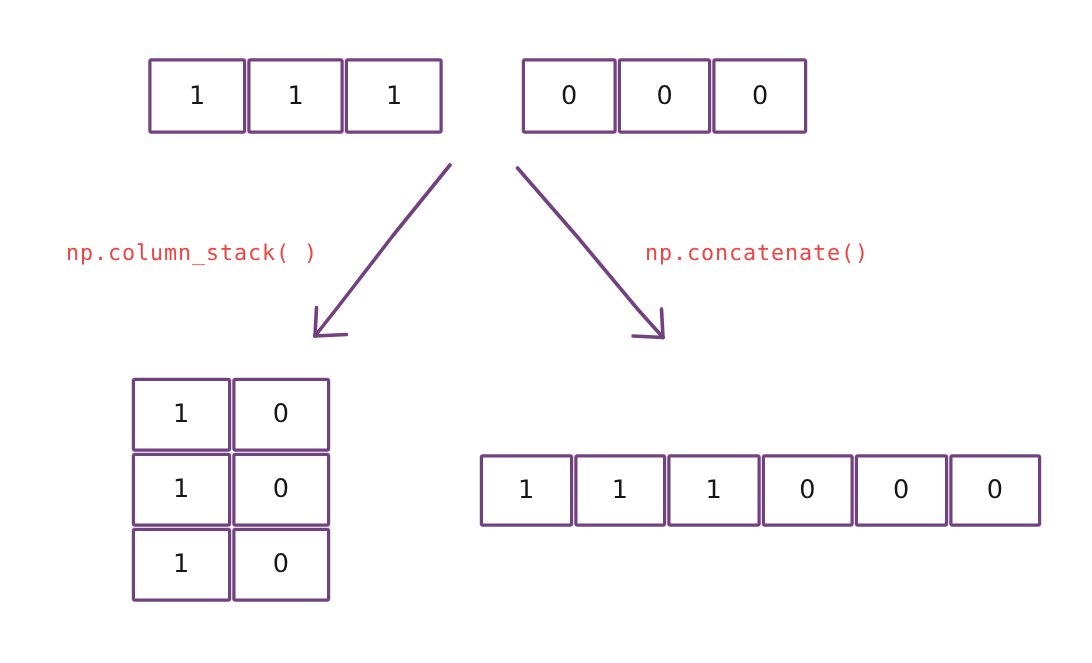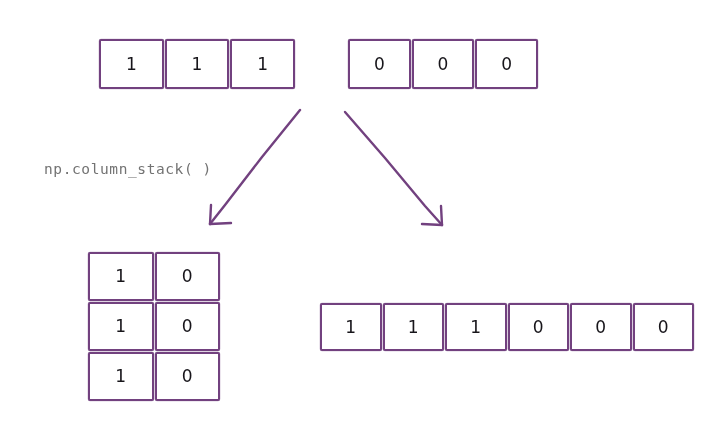--- a/index.html
+++ b/index.html
@@ -63,21 +63,21 @@
   #grid-colstack { left: 88px; top: 252px; width: 133px; height: 149px; }
   #grid-colstack .cell { width: 66px; height: 49px; }
 
   
   #arr-concat { left: 320px; top: 303px; width: 374px; height: 48px; }
   #arr-concat .cell { width: 62.2px; }
 
   
   .label {
     position: absolute;
-    color: #737373;
+    color: #ef4444;
     font-family: "DejaVu Sans Mono", monospace;
     font-size: 14.5px;
     letter-spacing: 0.6px;
     white-space: nowrap;
   }
   #label-colstack { left: 44px;  top: 161px; }
   #label-concat   { left: 430px; top: 161px; }
 
   
   #arrows {
@@ -114,20 +114,21 @@
     </g>
 
     <g>
       <path d="M345,112 L385,158 L425,206 L442,225" fill="none" stroke="#72417f" stroke-width="2.4" stroke-linecap="round" stroke-linejoin="round"></path>
       <path d="M442,225 L441,206" fill="none" stroke="#72417f" stroke-width="2.4" stroke-linecap="round"></path>
       <path d="M442,225 L422,224" fill="none" stroke="#72417f" stroke-width="2.4" stroke-linecap="round"></path>
     </g>
   </svg>
 
   <div class="label" id="label-colstack">np.column_stack( )</div>
+  <div class="label" id="label-concat">np.concatenate()</div>
 
   <div class="grid" id="grid-colstack">
     <div class="grid-row">
       <div class="cell">1</div>
       <div class="cell">0</div>
     </div>
     <div class="grid-row">
       <div class="cell">1</div>
       <div class="cell">0</div>
     </div>

